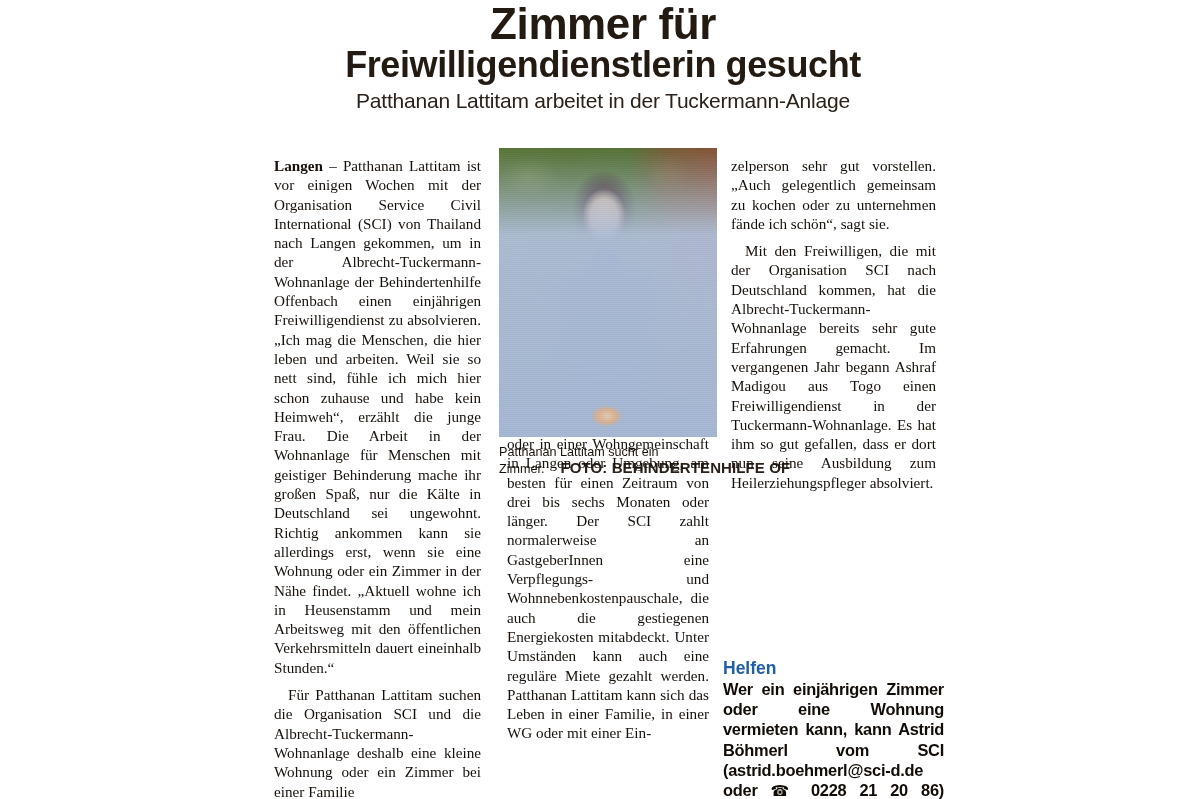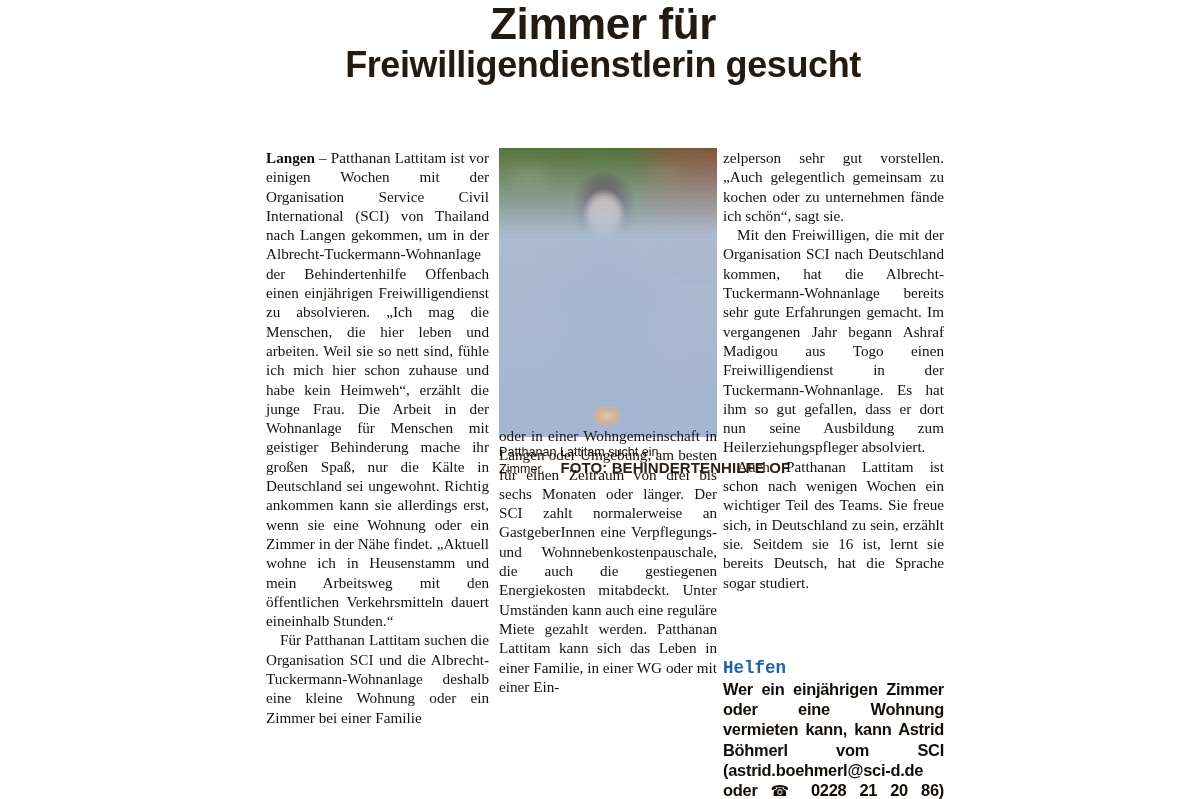--- a/index.html
+++ b/index.html
@@ -66,21 +66,21 @@
     font-family: "Liberation Serif", serif;
     font-size: 15.2px;
     line-height: 19.3px;
     text-align: justify;
     text-justify: inter-word;
     color: #17100a;
     -webkit-hyphens: manual;
     hyphens: manual;
   }
   .col p {
-    margin: 0;
+    margin: 8px;
   }
   .col p + p {
     text-indent: 14px;
   }
 
   .col-1 { left: 266px; width: 223px; }
   .col-2 { left: 499px; width: 218px; top: 426px; }
   .col-3 { left: 723px; width: 221px; }
 
   .lead-in {
@@ -165,21 +165,21 @@
   }
 
   
   .helfen {
     position: absolute;
     left: 723px;
     top: 658px;
     width: 221px;
   }
   .helfen-title {
-    font-family: Liberation Mono, monospace;
+    font-family: Liberation Sans, sans-serif;
     font-weight: bold;
     font-size: 17.5px;
     color: #1f5fa8;
     line-height: 20px;
     margin: 0 0 1px 0;
   }
   .helfen-body {
     font-family: "Liberation Sans", sans-serif;
     font-weight: bold;
     font-size: 16.4px;
@@ -199,20 +199,21 @@
 </head>
 <body>
 
 <div class="page">
 
   <div class="headline-block">
     <h1 class="headline">
       <span class="headline-line1">Zimmer für</span>
       <span class="headline-line2">Freiwilligendienstlerin gesucht</span>
     </h1>
+    <h2 class="subheadline">Patthanan Lattitam arbeitet in der Tuckermann-Anlage</h2>
   </div>
 
   <div class="col col-1">
     <p><span class="lead-in">Langen</span><span> – </span><span>Patthanan Lattitam ist vor einigen Wochen mit der Organisation Service Civil International (SCI) von Thailand nach Langen gekommen, um in der Albrecht-Tuckermann-Wohnanlage der Behindertenhilfe Offenbach einen einjährigen Freiwilligendienst zu absolvieren. „Ich mag die Menschen, die hier leben und arbeiten. Weil sie so nett sind, fühle ich mich hier schon zuhause und habe kein Heimweh“, erzählt die junge Frau. Die Arbeit in der Wohnanlage für Menschen mit geistiger Behinderung mache ihr großen Spaß, nur die Kälte in Deutschland sei ungewohnt. Richtig ankommen kann sie allerdings erst, wenn sie eine Wohnung oder ein Zimmer in der Nähe findet. „Aktuell wohne ich in Heusenstamm und mein Arbeitsweg mit den öffentlichen Verkehrsmitteln dauert eineinhalb Stunden.“</span></p>
     <p>Für Patthanan Lattitam suchen die Organisation SCI und die Albrecht-Tuckermann-Wohnanlage deshalb eine kleine Wohnung oder ein Zimmer bei einer Familie</p>
   </div>
 
   <div class="photo-wrap">
     <div class="photo"></div>
     <div class="photo-grain"></div>
@@ -222,21 +223,20 @@
     <span class="caption-name">Patthanan Lattitam</span><span> sucht ein Zimmer.</span><span class="caption-credit">FOTO: BEHINDERTENHILFE OF</span>
   </div>
 
   <div class="col col-2">
     <p>oder in einer Wohngemeinschaft in Langen oder Umgebung, am besten für einen Zeitraum von drei bis sechs Monaten oder länger. Der SCI zahlt normalerweise an GastgeberInnen eine Verpflegungs- und Wohnnebenkostenpauschale, die auch die gestiegenen Energiekosten mitabdeckt. Unter Umständen kann auch eine reguläre Miete gezahlt werden. Patthanan Lattitam kann sich das Leben in einer Familie, in einer WG oder mit einer Ein-</p>
   </div>
 
   <div class="col col-3">
     <p>zelperson sehr gut vorstellen. „Auch gelegentlich gemeinsam zu kochen oder zu unternehmen fände ich schön“, sagt sie.</p>
     <p>Mit den Freiwilligen, die mit der Organisation SCI nach Deutschland kommen, hat die Albrecht-Tuckermann-Wohnanlage bereits sehr gute Erfahrungen gemacht. Im vergangenen Jahr begann Ashraf Madigou aus Togo einen Freiwilligendienst in der Tuckermann-Wohnanlage. Es hat ihm so gut gefallen, dass er dort nun seine Ausbildung zum Heilerziehungspfleger absolviert.</p>
-    <p>Auch Patthanan Lattitam ist schon nach wenigen Wochen ein wichtiger Teil des Teams. Sie freue sich, in Deutschland zu sein, erzählt sie. Seitdem sie 16 ist, lernt sie bereits Deutsch, hat die Sprache sogar studiert.</p>
   </div>
 
   <div class="helfen">
     <div class="helfen-title">Helfen</div>
     <p class="helfen-body"><span>Wer ein einjährigen Zimmer oder eine Wohnung vermieten kann, kann Astrid Böhmerl vom SCI (astrid.boehmerl@sci-d.de oder </span><span class="phone-glyph">☎</span><span> 0228 21 20 86</span><span>) kontaktieren.</span></p>
   </div>
 
 </div>
 
 </body></html>

